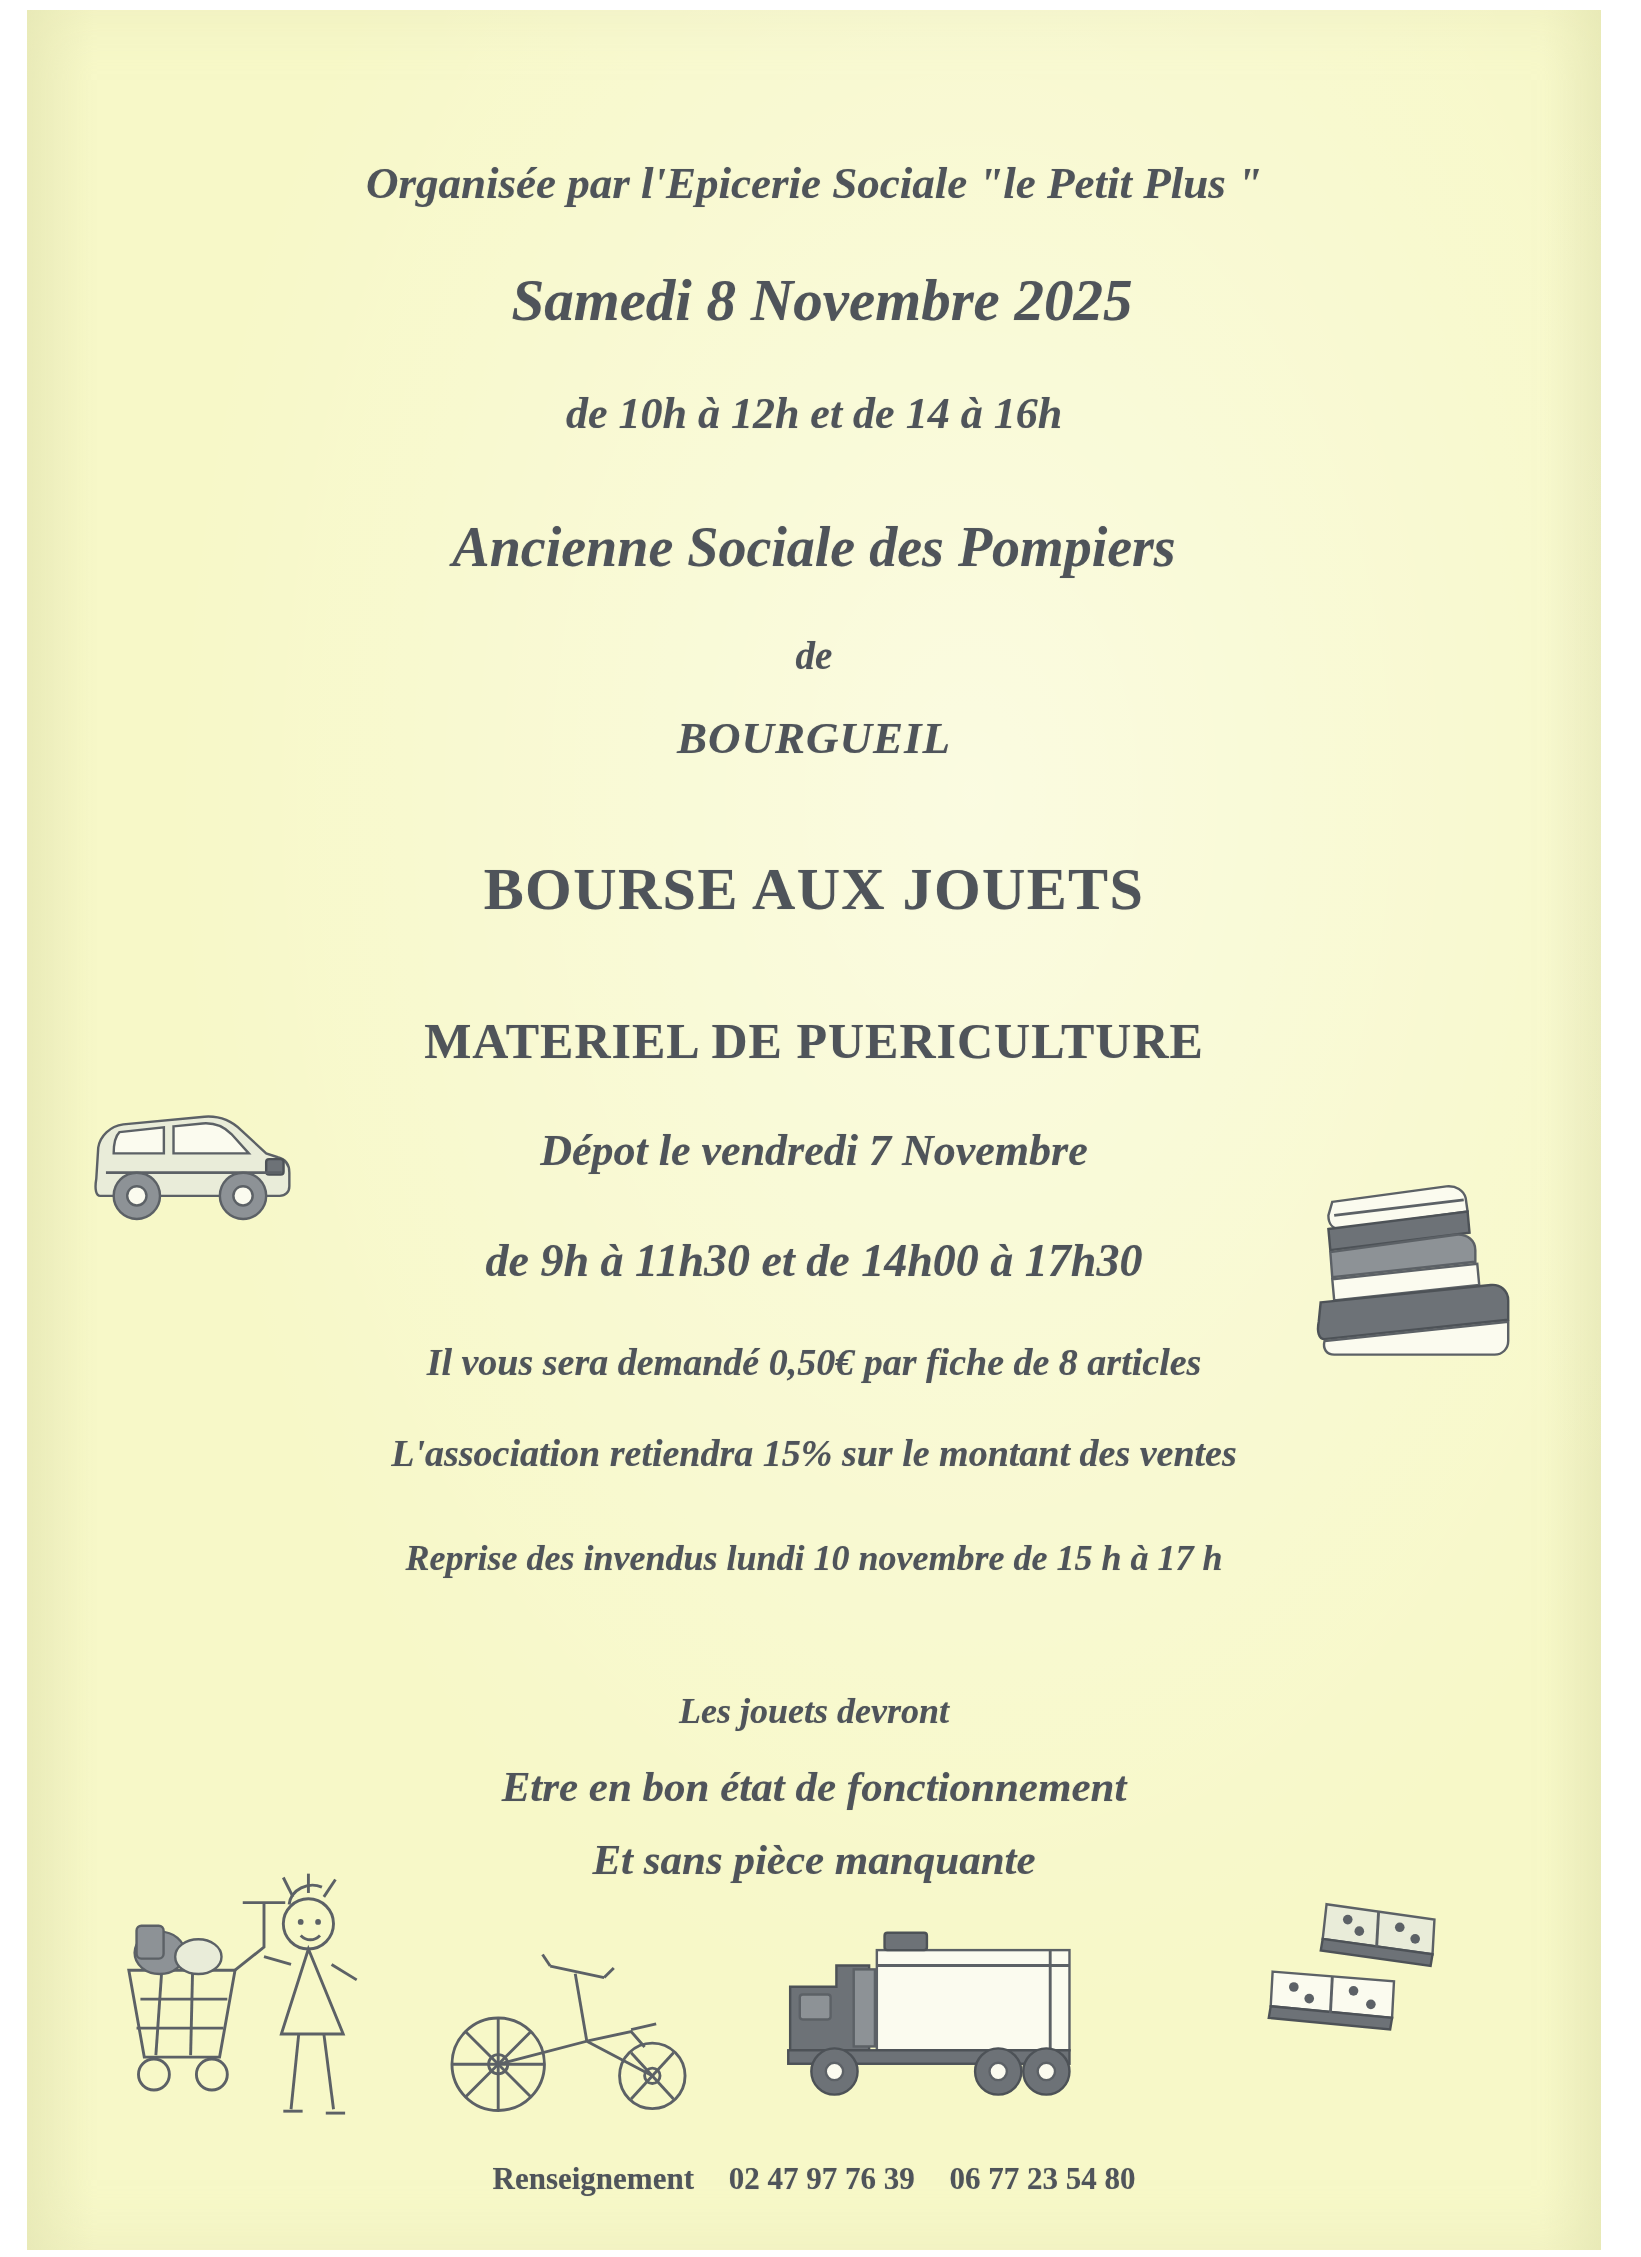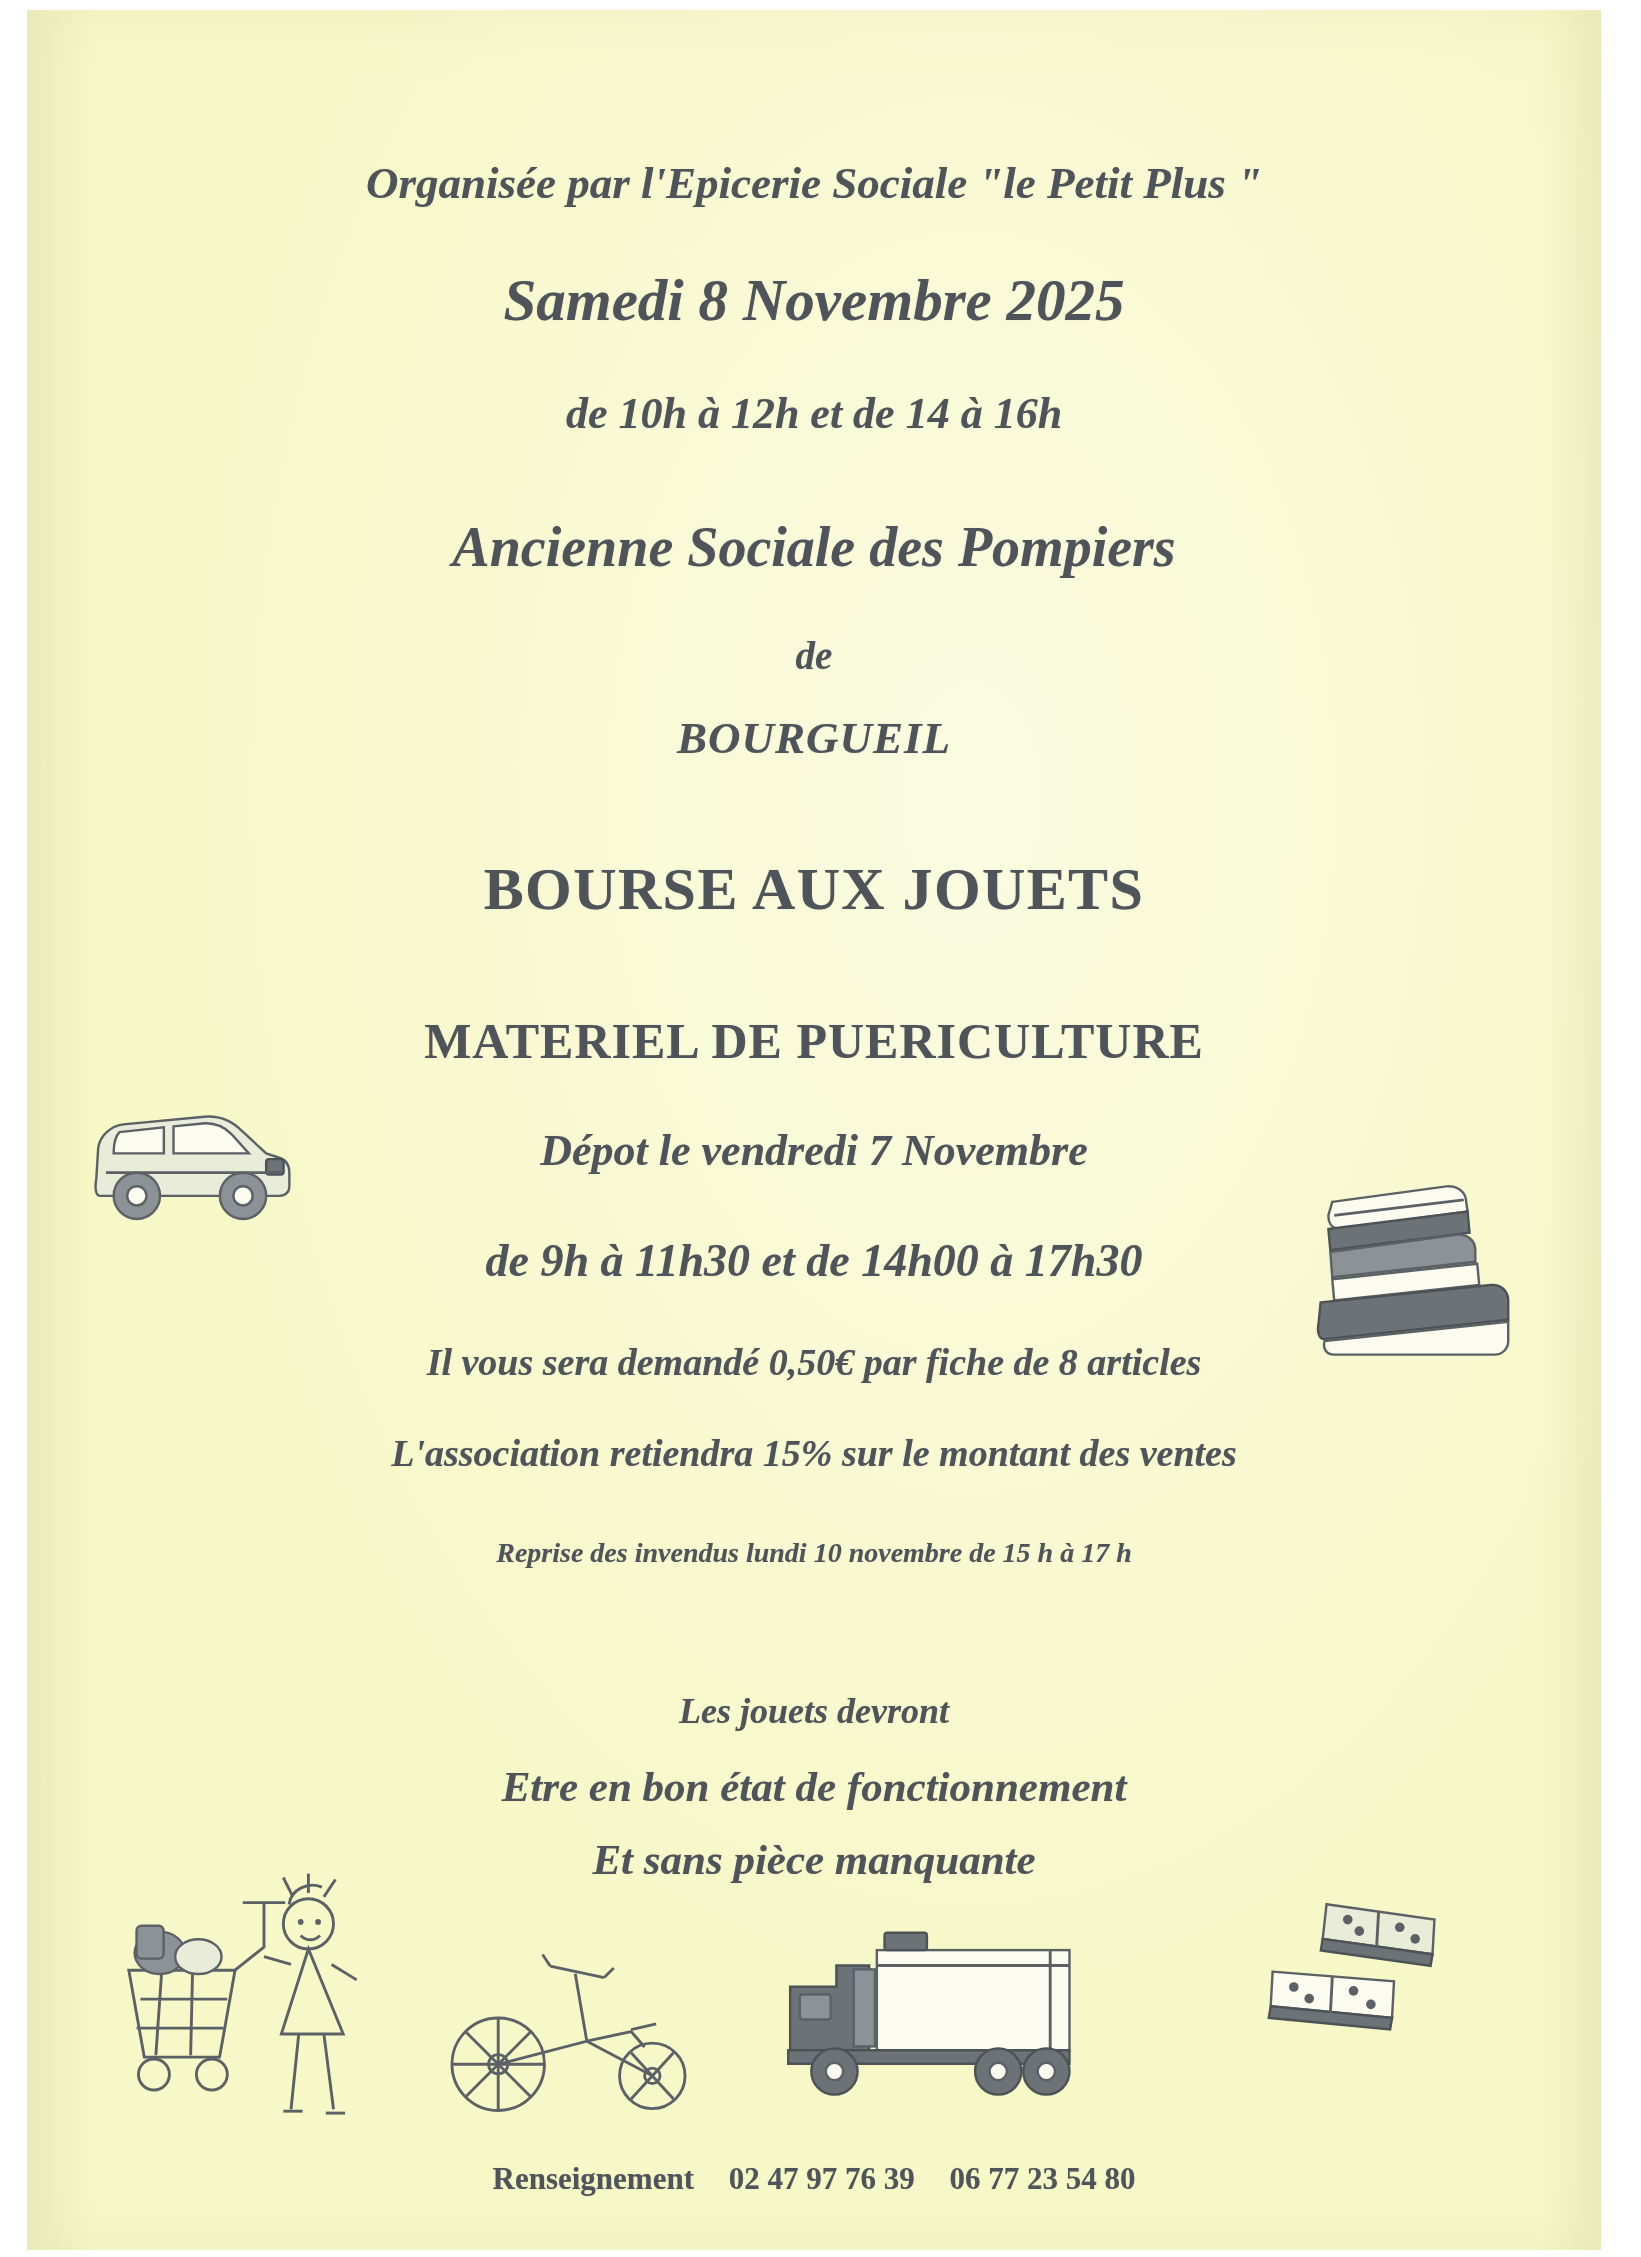--- a/index.html
+++ b/index.html
@@ -54,32 +54,32 @@
     text-align: center;
     white-space: nowrap;
     color: #4f545a;
     text-shadow: 0 0 1px rgba(80,85,90,0.35);
   }
   .ital { font-style: italic; }
   .bold { font-weight: bold; }
 
   
   #l-org   { top: 147px;  font-size: 45px; }
-  #l-date  { top: 256px;  font-size: 59px; }
+  #l-date  { top: 256px;  font-size: 59px; padding-left: 8px; }
   #l-hours { top: 378px;  font-size: 44px; }
   #l-place { top: 505px;  font-size: 56px; }
   #l-de    { top: 623px;  font-size: 39px; }
   #l-city  { top: 702px;  font-size: 45px; letter-spacing: 1px; }
   #l-t1    { top: 845px;  font-size: 60px; letter-spacing: 1.4px; }
   #l-t2    { top: 970px; font-size: 50px; letter-spacing: 1px; margin-top: 32px; }
   #l-dep   { top: 1115px; font-size: 44px; }
   #l-dep2  { top: 1224px; font-size: 46px; }
   #l-fee   { top: 1330px; font-size: 38px; }
   #l-pct   { top: 1421px; font-size: 38px; }
-  #l-rep   { top: 1527px; font-size: 28px; }
+  #l-rep   { top: 1527px; font-size: 36px; }
   #l-c1    { top: 1680px; font-size: 36px; }
   #l-c2    { top: 1752px; font-size: 43px; }
   #l-c3    { top: 1825px; font-size: 43px; }
   #l-info  { top: 2151px; font-size: 31px; }
   #l-info .phone { margin-left: 27px; }
 
   
   .art { position: absolute; z-index: 3; }
 
   

